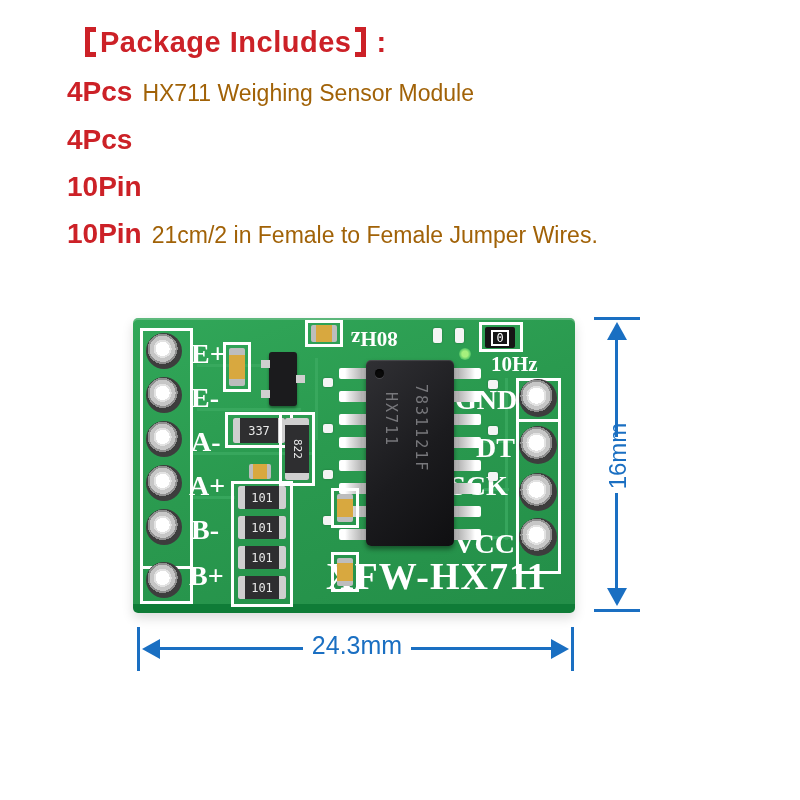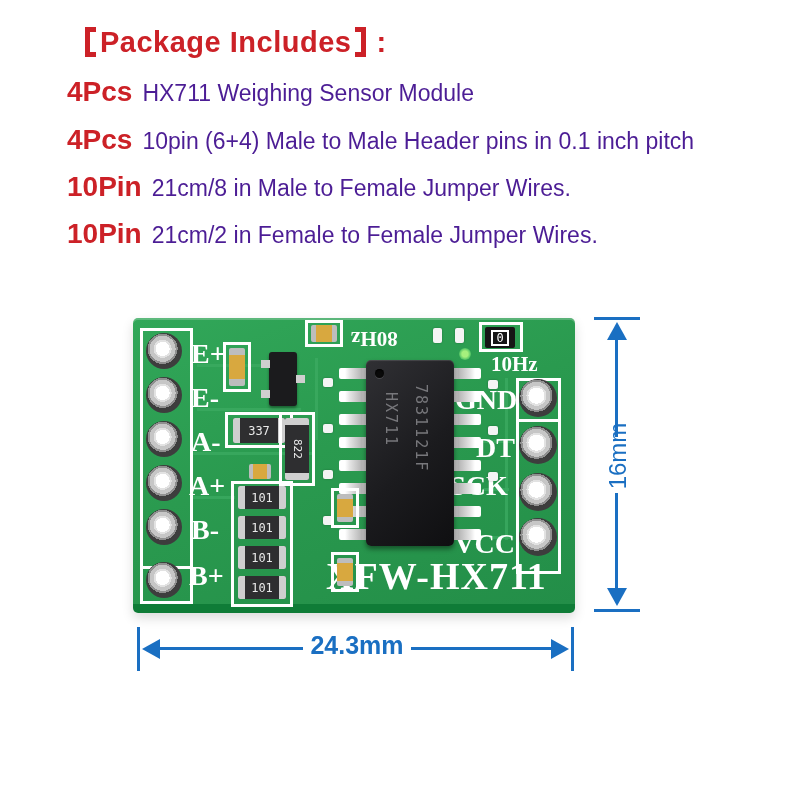--- a/index.html
+++ b/index.html
@@ -8,21 +8,21 @@
 
   
   .title { position:absolute; left:85px; top:26px; font-size:29px; font-weight:bold;
            color:#cc2127; letter-spacing:0.5px; white-space:nowrap; }
   .lbracket, .rbracket { display:inline-block; width:11px; height:30px; vertical-align:-5px; }
   .lbracket { border-left:5px solid #cc2127; border-top:5px solid #cc2127; border-bottom:5px solid #cc2127; margin-right:4px; }
   .rbracket { border-right:5px solid #cc2127; border-top:5px solid #cc2127; border-bottom:5px solid #cc2127; margin-left:4px; }
   .title .colon { margin-left:10px; }
   .pkg-row { position:absolute; left:67px; display:flex; align-items:baseline; gap:10px; white-space:nowrap; }
   .pkg-qty { font-size:28px; font-weight:bold; color:#cc2127; }
-  .pkg-desc { font-size:23px; color:#4c1d95; }
+  .pkg-desc { font-size:23px; color:#a16207; }
   .row1 { top:76px; } .row2 { top:124px; } .row3 { top:171px; } .row4 { top:218px; }
 
   
   .board { position:absolute; left:133px; top:318px; width:442px; height:295px;
            background:linear-gradient(160deg,#31a759 0%,#2a9a4f 45%,#238e48 100%);
            border-radius:5px; border-bottom:9px solid #0f7c37;
            box-shadow: inset 0 2px 0 rgba(255,255,255,.22), 0 5px 12px rgba(0,0,0,.14); }
   .silk { position:absolute; border:3px solid #ffffff; background:transparent; }
   .silkline { position:absolute; background:#ffffff; }
   .silktext { position:absolute; color:#ffffff; font-family:"Liberation Serif", serif; font-weight:bold; white-space:nowrap; }
@@ -83,43 +83,41 @@
   .dim .bar { position:absolute; background:#1a6fc2; }
   .tri { position:absolute; width:0; height:0; }
   .tri.up    { border-left:10px solid transparent; border-right:10px solid transparent; border-bottom:18px solid #1a6fc2; }
   .tri.down  { border-left:10px solid transparent; border-right:10px solid transparent; border-top:18px solid #1a6fc2; }
   .tri.left  { border-top:10px solid transparent; border-bottom:10px solid transparent; border-right:18px solid #1a6fc2; }
   .tri.right { border-top:10px solid transparent; border-bottom:10px solid transparent; border-left:18px solid #1a6fc2; }
   .dimv { left:594px; top:317px; width:48px; height:296px; }
   .dimv-label { position:absolute; left:-14px; top:110px; width:76px; height:58px; display:flex;
                 align-items:center; justify-content:center; transform:rotate(-90deg);
                 font-size:24px; white-space:nowrap; }
-  .dimh { left:137px; top:627px; width:438px; height:46px;font-weight:bold; }
+  .dimh { left:137px; top:627px; width:438px; height:46px; }
   .dimh-label { position:absolute; left:168px; top:4px; width:104px; text-align:center; font-size:25px; }
 </style>
 </head>
 <body>
 
 <div class="screen">
 
   <div class="title">
     <span class="lbracket"></span><span>Package Includes</span><span class="rbracket"></span><span class="colon">:</span>
   </div>
 
   <div class="pkg-row row1">
     <span class="pkg-qty">4Pcs</span>
     <span class="pkg-desc">HX711 Weighing Sensor Module</span>
   </div>
   <div class="pkg-row row2">
     <span class="pkg-qty">4Pcs</span>
-    <span class="pkg-desc">10pin (6+4) Male to Male Header pins in 0.1 inch pitch</span>
   </div>
   <div class="pkg-row row3">
     <span class="pkg-qty">10Pin</span>
-    <span class="pkg-desc">21cm/8 in Male to Female Jumper Wires.</span>
   </div>
   <div class="pkg-row row4">
     <span class="pkg-qty">10Pin</span>
     <span class="pkg-desc">21cm/2 in Female to Female Jumper Wires.</span>
   </div>
 
   <div class="board">
 
     <div class="trace" style="left:64px; top:46px;  width:74px;  height:2.5px;"></div>
     <div class="trace" style="left:64px; top:90px;  width:104px; height:2.5px;"></div>

